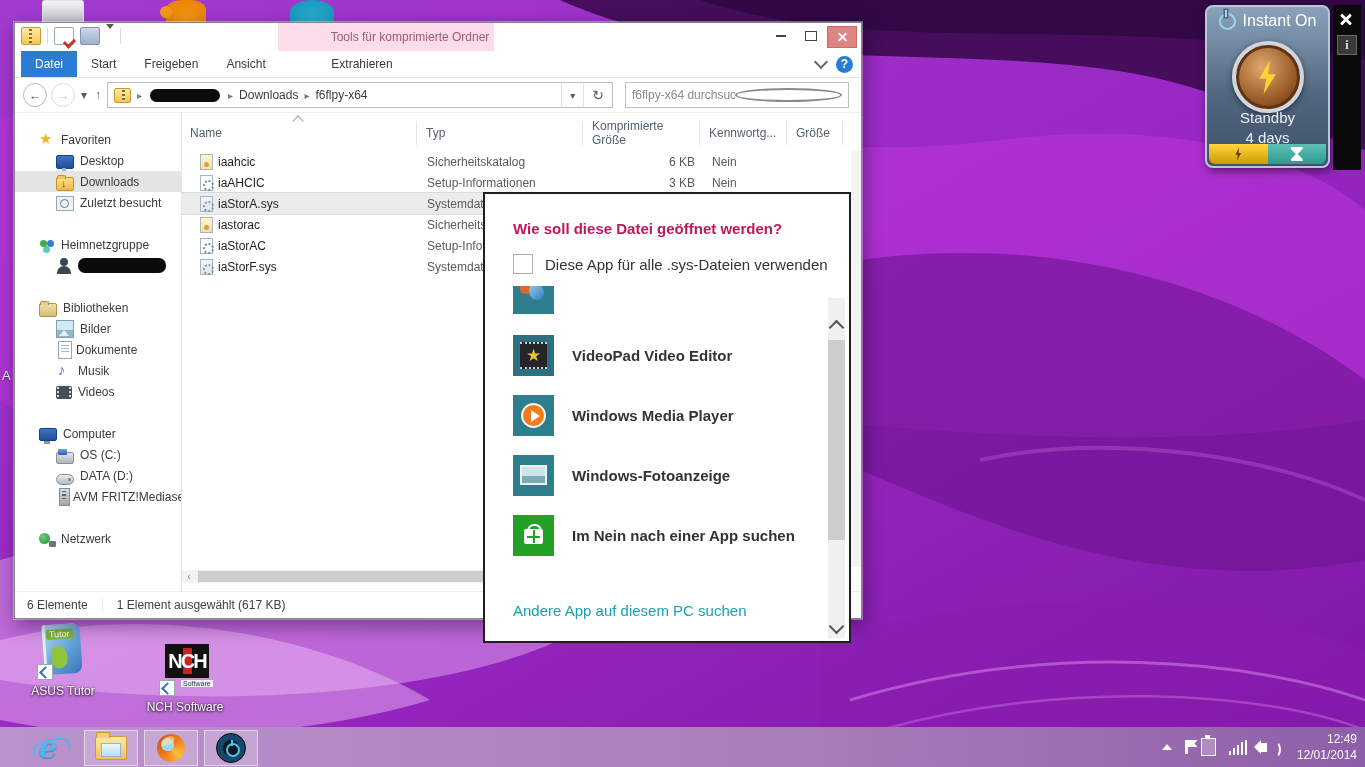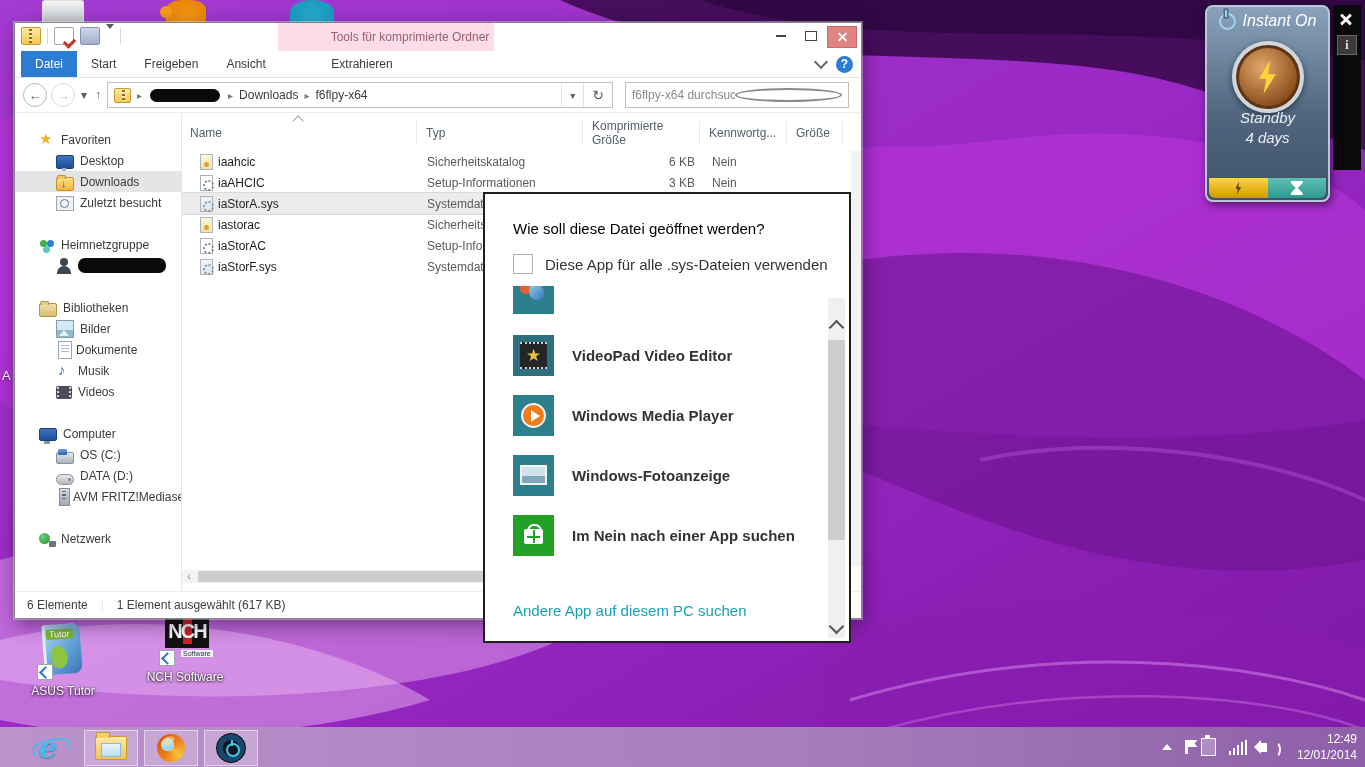--- a/index.html
+++ b/index.html
@@ -129,21 +129,21 @@
   
   #hscroll{position:absolute;left:0;right:10px;bottom:8px;height:13px;background:#f3f3f3;display:flex;align-items:center;}
   #hscroll .arrow{width:14px;text-align:center;color:#8a8a8a;font-size:11px;line-height:13px;}
   #hthumb{margin-left:2px;width:300px;height:11px;background:#cdcdcd;}
   #vscroll{position:absolute;right:0;top:38px;bottom:24px;width:10px;background:#f3f3f3;}
   #statusbar{position:absolute;left:0;right:0;bottom:0;height:26px;border-top:1px solid #ededed;display:flex;align-items:center;color:#3f3f3f;background:#fff;}
   #statusbar .seg1{padding:0 14px 0 12px;}
   #statusbar .seg2{border-left:1px solid #ededed;padding:0 14px;}
   
   #dlg{left:483px;top:192px;width:368px;height:451px;background:#fff;border:2px solid #1f1f1f;z-index:50;color:#333;font-size:15px;box-sizing:border-box;}
-  #dlg h1{position:absolute;left:28px;top:26px;margin:0;font-size:15px;font-weight:normal;color:#000000;}
+  #dlg h1{position:absolute;left:28px;top:26px;margin:0;font-size:15px;font-weight:bold;color:#be185d;}
   #dlgchk{position:absolute;left:28px;top:60px;display:flex;align-items:center;gap:12px;}
   #dlgchk .box{width:18px;height:18px;border:1px solid #b0b0b0;background:#fff;flex:none;}
   #applist{position:absolute;left:28px;top:92px;right:40px;font-weight:bold;}
   .approw{display:flex;align-items:center;gap:18px;margin-bottom:19px;height:41px;}
   .tile{width:41px;height:41px;flex:none;position:relative;overflow:hidden;}
   .tile-partial{background:#2e7f8d;height:28px;align-self:flex-start;}
   .tile-partial::before{content:"";position:absolute;left:7px;top:-6px;width:13px;height:14px;background:#e2632f;border-radius:45% 45% 55% 40%;}
   .tile-partial::after{content:"";position:absolute;left:16px;top:-2px;width:15px;height:16px;background:linear-gradient(135deg,#8fd0e8,#3a78b8);border-radius:40% 55% 45% 55%;}
   .row-partial{height:28px;margin-bottom:21px;}
   .tile-videopad{background:#2e6f80;}
@@ -159,22 +159,22 @@
   .tile-store::after{content:"";position:absolute;left:14px;top:9px;width:11px;height:9px;border:2px solid #fff;border-bottom:none;border-radius:7px 7px 0 0;}
   .tile-store .cross{position:absolute;left:19.5px;top:15px;width:2px;height:13px;background:#23a127;z-index:2;}
   .tile-store .cross::after{content:"";position:absolute;left:-5.5px;top:5.5px;width:13px;height:2px;background:#23a127;}
   #dlglink{position:absolute;left:28px;top:408px;color:#17a2b2;}
   #dlgscroll{position:absolute;right:4px;top:104px;width:17px;height:340px;background:#f0f0f0;}
   #dlgthumb{position:absolute;left:0;top:42px;width:17px;height:200px;background:#cdcdcd;}
   .chev{width:9px;height:9px;border-right:2px solid #555;border-bottom:2px solid #555;position:absolute;left:3px;}
   .chev.up{transform:rotate(-135deg);top:24px;}
   .chev.down{transform:rotate(45deg);bottom:6px;}
   
-  #ion{left:1205px;top:5px;width:125px;height:197px;border-radius:8px;z-index:60;
-       background:linear-gradient(#8ba2bc,#51677f 55%,#3e5168);border:2px solid #b9c8d8;box-shadow:2px 3px 8px rgba(0,0,0,.5);box-sizing:border-box;font-style:italic;}
+  #ion{left:1205px;top:5px;width:125px;height:163px;border-radius:8px;z-index:60;
+       background:linear-gradient(#8ba2bc,#51677f 55%,#3e5168);border:2px solid #b9c8d8;box-shadow:2px 3px 8px rgba(0,0,0,.5);box-sizing:border-box;}
   #ion-head{display:flex;align-items:center;justify-content:center;gap:7px;padding-top:5px;color:#fff;font-size:16px;}
   .pwr{width:13px;height:13px;border:2.5px solid #9fd4f2;border-radius:50%;position:relative;}
   .pwr::after{content:"";position:absolute;left:4px;top:-5px;width:2.5px;height:7px;background:#9fd4f2;box-shadow:0 0 0 1.5px #51677f;}
   #ion-circle{position:absolute;left:50%;top:34px;transform:translateX(-50%);width:64px;height:64px;border-radius:50%;
       background:radial-gradient(circle at 40% 35%,#e0a96a,#8a4c1c 70%);border:4px solid #cfd6dd;box-shadow:0 2px 6px rgba(0,0,0,.5),inset 0 0 0 3px #5e3414;}
   .bolt{position:absolute;left:50%;top:50%;width:26px;height:34px;transform:translate(-50%,-50%);
       background:#ffd335;clip-path:polygon(60% 0,18% 55%,45% 55%,35% 100%,82% 42%,52% 42%);filter:drop-shadow(0 1px 1px rgba(0,0,0,.5));}
   #ion-status{position:absolute;left:0;right:0;top:102px;text-align:center;color:#e8eef5;font-size:15px;}
   #ion-days{position:absolute;left:0;right:0;top:122px;text-align:center;color:#e8eef5;font-size:15px;}
   #ion-btns{position:absolute;left:2px;right:2px;bottom:2px;height:20px;display:flex;}
@@ -193,21 +193,21 @@
   
   .dicon{position:absolute;width:110px;text-align:center;z-index:1;color:#fff;font-size:12px;}
   .dicon .art{width:56px;height:58px;margin:0 auto 4px;position:relative;}
   .dicon .lbl{text-shadow:0 1px 3px rgba(0,0,0,.85),0 0 2px rgba(0,0,0,.6);}
   #di-asus{left:8px;top:622px;}
   .book{position:absolute;left:8px;top:2px;width:38px;height:50px;background:linear-gradient(135deg,#bfe2f2,#5f9fd8 60%,#3a74b4);border-radius:3px 8px 8px 3px;box-shadow:inset 3px 0 0 #dff2fb;transform:rotate(-4deg);}
   .book::before{content:"Tutor";position:absolute;left:4px;top:5px;font-size:9px;color:#fff;background:#7fb43a;border-radius:2px;padding:0 3px;}
   .book::after{content:"";position:absolute;left:8px;bottom:6px;width:16px;height:22px;background:#8fc43f;border-radius:40% 60% 50% 50%;}
   .shortcut{position:absolute;left:2px;bottom:0;width:14px;height:14px;background:#fff;border:1px solid #9aa;}
   .shortcut::after{content:"";position:absolute;left:3px;top:3px;width:7px;height:7px;border-left:2.5px solid #2b6fd4;border-bottom:2.5px solid #2b6fd4;transform:rotate(45deg);}
-  #di-nch{left:130px;top:608px;}
+  #di-nch{left:130px;top:638px;}
   .nch{position:absolute;left:8px;top:6px;width:44px;height:34px;background:#111;display:flex;align-items:center;justify-content:center;color:#fff;font-weight:bold;font-size:20px;letter-spacing:-2px;}
   .nch::before{content:"";position:absolute;left:18px;top:4px;width:9px;height:26px;background:#c22;}
   .nch span{position:relative;z-index:2;}
   .nchsub{position:absolute;left:24px;top:42px;font-size:7px;color:#234;background:#f4f4f4;padding:0 2px;}
   
   #taskbar{left:0;top:727px;width:1365px;height:40px;background:linear-gradient(90deg,#bb93cc,#a77cba 60%,#8e5fa8);z-index:70;}
   .tbox{position:absolute;top:3px;width:52px;height:34px;background:rgba(255,255,255,.22);border:1px solid rgba(255,255,255,.5);display:flex;align-items:center;justify-content:center;}
   #tb-ie{left:22px;top:3px;width:52px;height:34px;position:absolute;display:flex;align-items:center;justify-content:center;}
   .ie-e{font-family:"DejaVu Serif","Liberation Serif",serif;font-style:italic;font-weight:bold;font-size:30px;color:#49b8ec;text-shadow:0 1px 1px rgba(0,40,80,.4);position:relative;}
   .ie-e::after{content:"";position:absolute;left:-6px;top:9px;width:34px;height:12px;border:2px solid #49b8ec;border-bottom:none;border-radius:50% 50% 0 0;transform:rotate(-12deg);}

